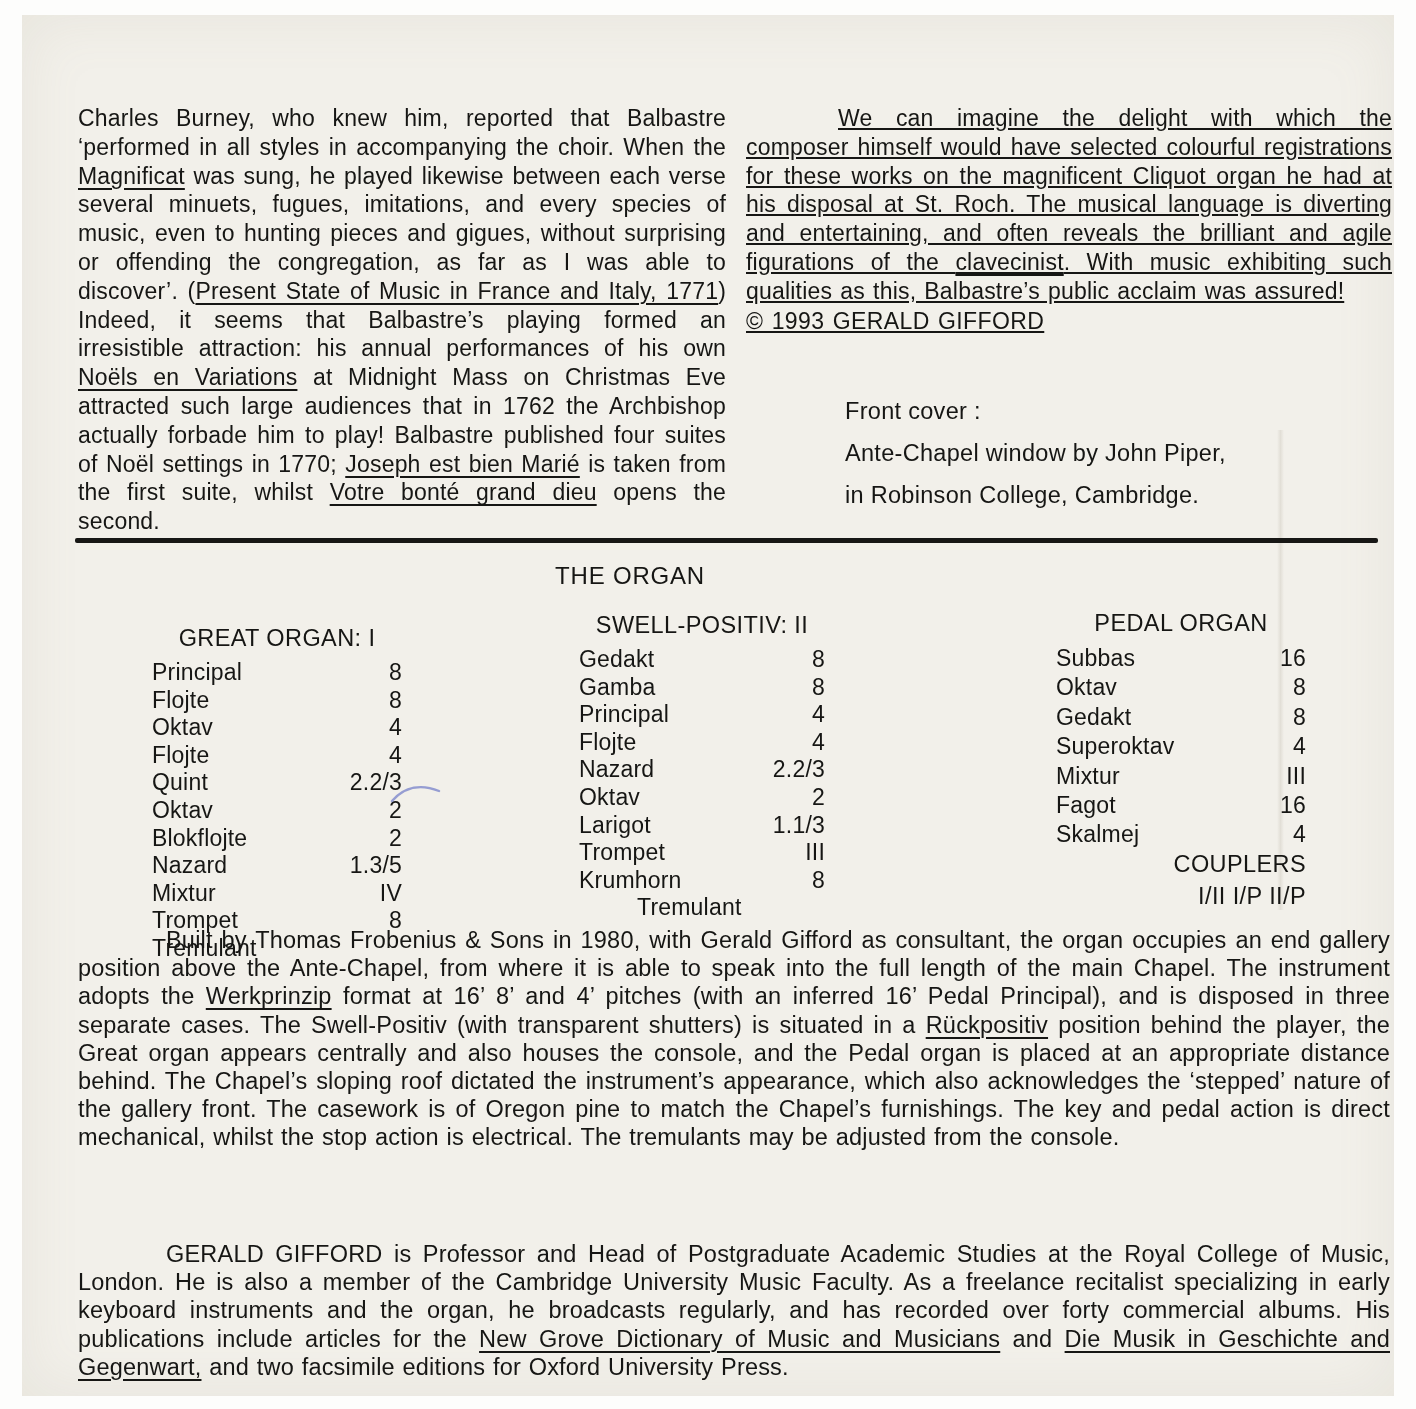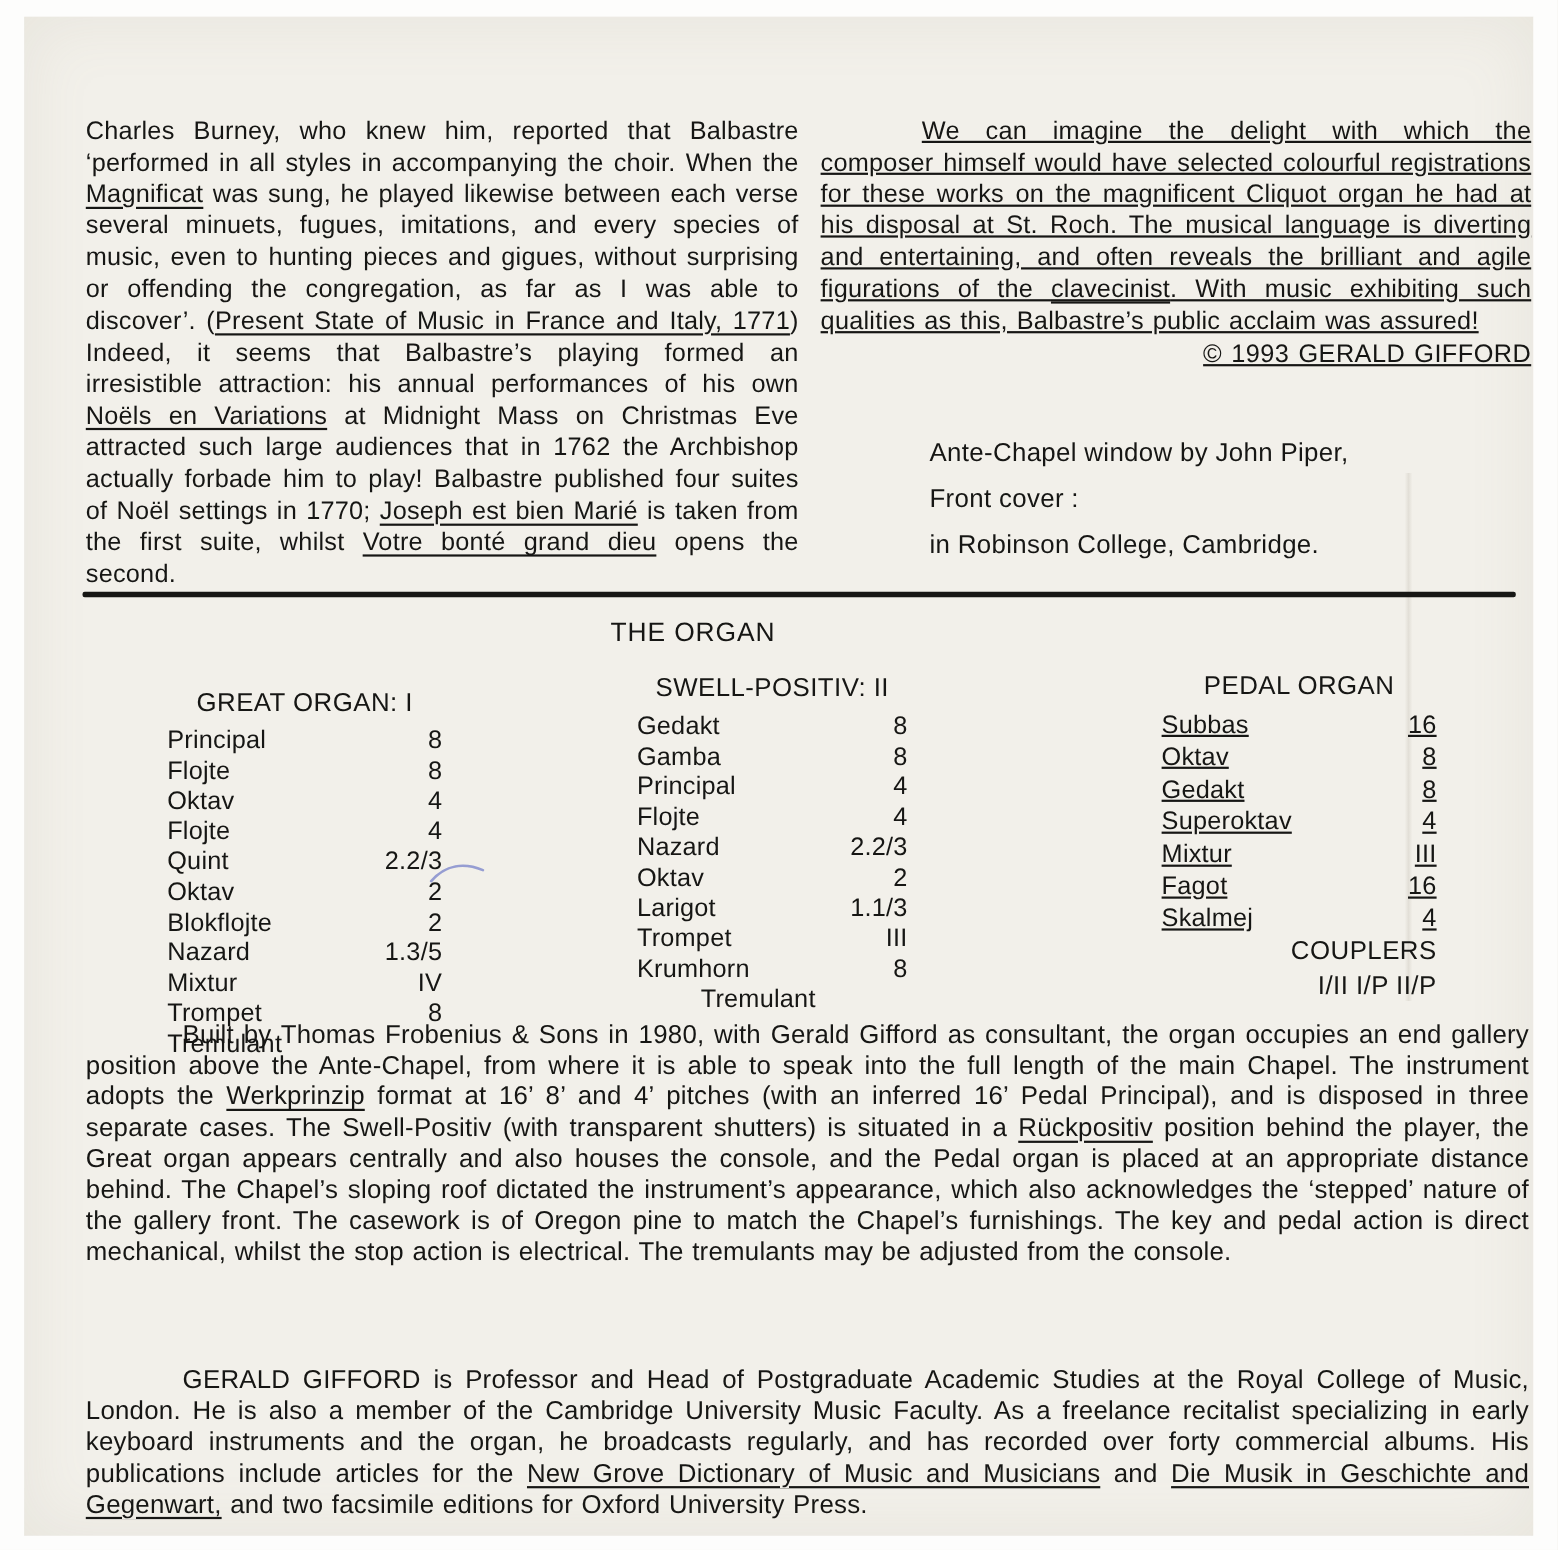--- a/index.html
+++ b/index.html
@@ -17,28 +17,28 @@
   }
   .abs { position:absolute; }
   .para {
     font-size:23px; line-height:28.8px; text-align:justify;
     letter-spacing:0.2px; word-spacing:1.5px;
   }
   .u { text-decoration:underline; text-decoration-thickness:2px; text-underline-offset:4px; }
   .col-left  { left:78px;  top:104px; width:648px; }
   .col-right { left:746px; top:104px; width:646px;text-decoration:underline; }
   .col-right .flow { text-indent:92px; }
-  .credit { text-align:right; margin-top:1px; letter-spacing:0.4px; }
+  .credit { margin-top:1px; letter-spacing:0.4px; }
   .front-cover { left:845px; top:390px; font-size:23.5px; line-height:42px; letter-spacing:0.3px; }
   .rule { left:75px; top:538px; width:1303px; height:5px; background:#171715; border-radius:2px; }
   .organ-title { left:0; top:562px; width:1260px; text-align:center; font-size:24px; letter-spacing:0.8px; }
   .division { font-size:23px; letter-spacing:0.2px; }
   .div-heading { text-align:center; margin:0 0 7px 0; font-size:23.5px; font-weight:normal; letter-spacing:0.4px; }
   .stop-row { display:flex; justify-content:space-between; line-height:27.6px; }
-  .pedal .stop-row { line-height:29.4px;text-decoration:underline; }
+  .pedal .stop-row { line-height:29.4px; }
   .div-great { left:152px; top:625px; width:250px; }
   .div-swell { left:579px; top:612px; width:246px; }
   .div-pedal { left:1056px; top:610px; width:250px; }
   .foot-plain { line-height:27.6px; }
   .foot-indent { line-height:27.6px; padding-left:58px; }
   .couplers { left:1056px; top:848px; width:250px; text-align:right; font-size:23.5px; line-height:32px; letter-spacing:0.4px; }
   .body-para {
     left:78px; width:1312px; font-size:23.5px; line-height:28.2px;
     text-align:justify; text-indent:88px; letter-spacing:0.2px; word-spacing:1px;
   }
@@ -57,22 +57,22 @@
 <div class="abs crease"></div>
 
 <div class="abs para col-left"><span>Charles Burney, who knew him, reported that Balbastre ‘performed in all styles in accompanying the choir. When the </span><span class="u">Magnificat</span><span> was sung, he played likewise between each verse several minuets, fugues, imitations, and every species of music, even to hunting pieces and gigues, without surprising or offending the congregation, as far as I was able to discover’. (</span><span class="u">Present State of Music in France and Italy, 1771</span><span>) Indeed, it seems that Balbastre’s playing formed an irresistible attraction: his annual performances of his own </span><span class="u">Noëls en Variations</span><span> at Midnight Mass on Christmas Eve attracted such large audiences that in 1762 the Archbishop actually forbade him to play! Balbastre published four suites of Noël settings in 1770; </span><span class="u">Joseph est bien Marié</span><span> is taken from the first suite, whilst </span><span class="u">Votre bonté grand dieu</span><span> opens the second.</span></div>
 
 <div class="abs para col-right">
   <div class="flow"><span>We can imagine the delight with which the composer himself would have selected colourful registrations for these works on the magnificent Cliquot organ he had at his disposal at St. Roch. The musical language is diverting and entertaining, and often reveals the brilliant and agile figurations of the </span><span class="u">clavecinist</span><span>. With music exhibiting such qualities as this, Balbastre’s public acclaim was assured!</span></div>
   <div class="credit">© 1993 GERALD GIFFORD</div>
 </div>
 
 <div class="abs front-cover">
+  <div>Front cover :</div>
   <div>Ante-Chapel window by John Piper,</div>
-  <div>Front cover :</div>
   <div>in Robinson College, Cambridge.</div>
 </div>
 
 <div class="abs rule"></div>
 
 <div class="abs organ-title">THE ORGAN</div>
 
 <div class="abs division div-great">
   <h3 class="div-heading">GREAT ORGAN: I</h3>
   <div>

